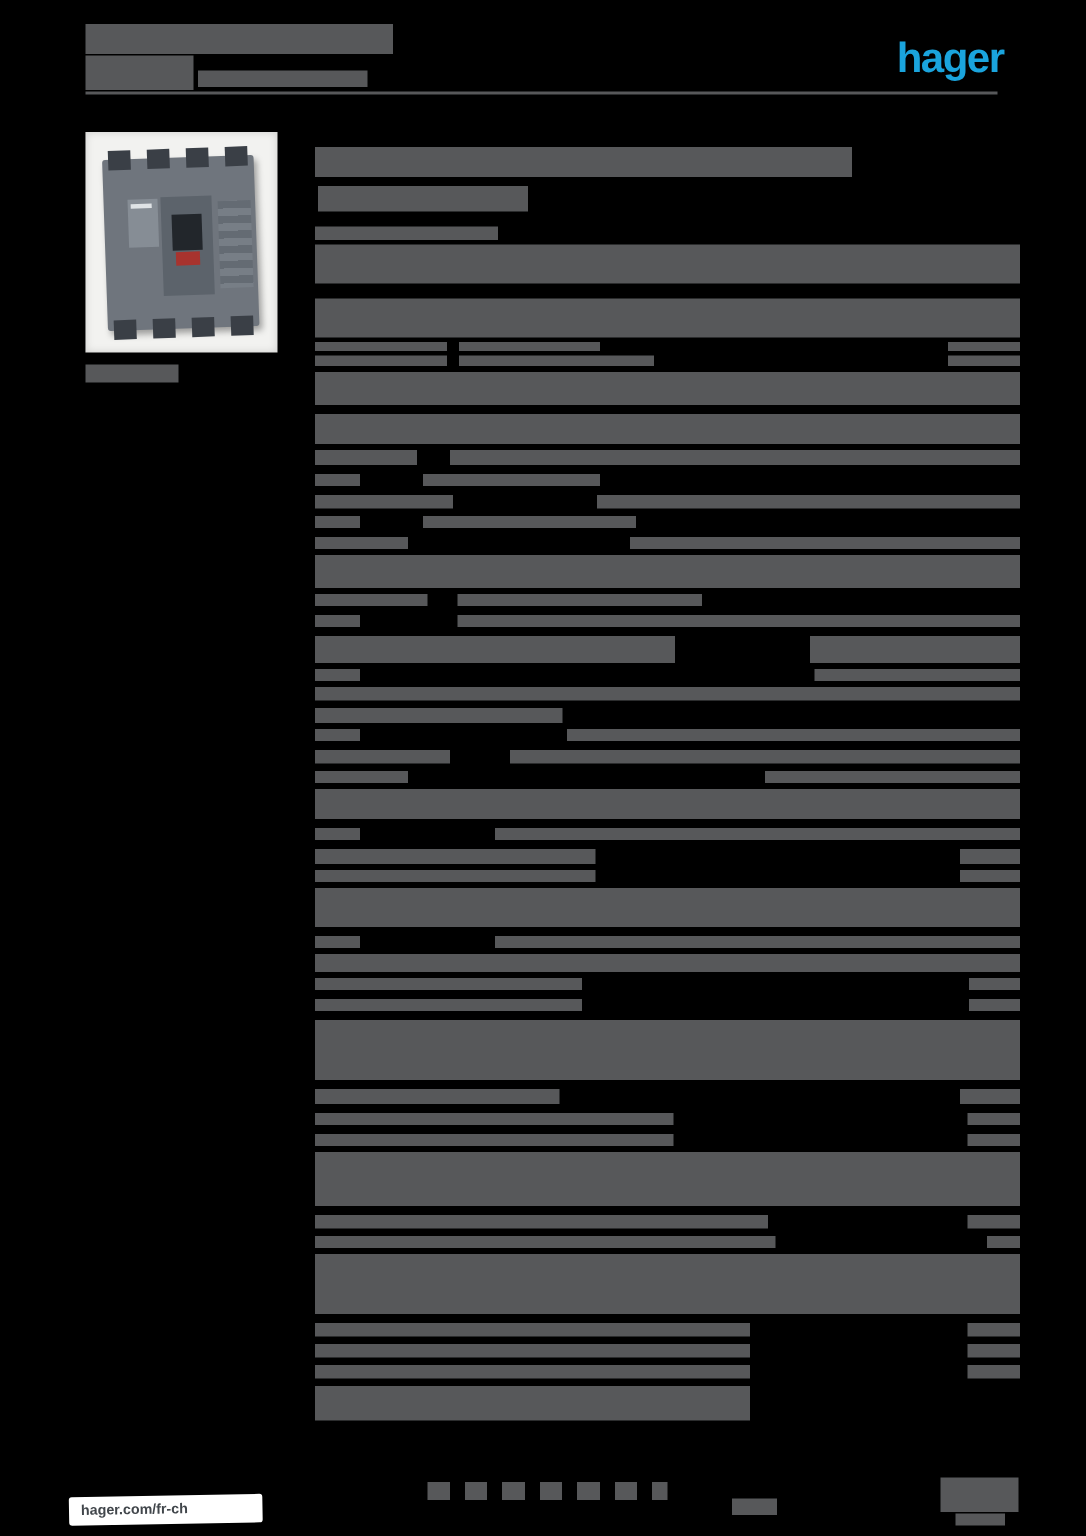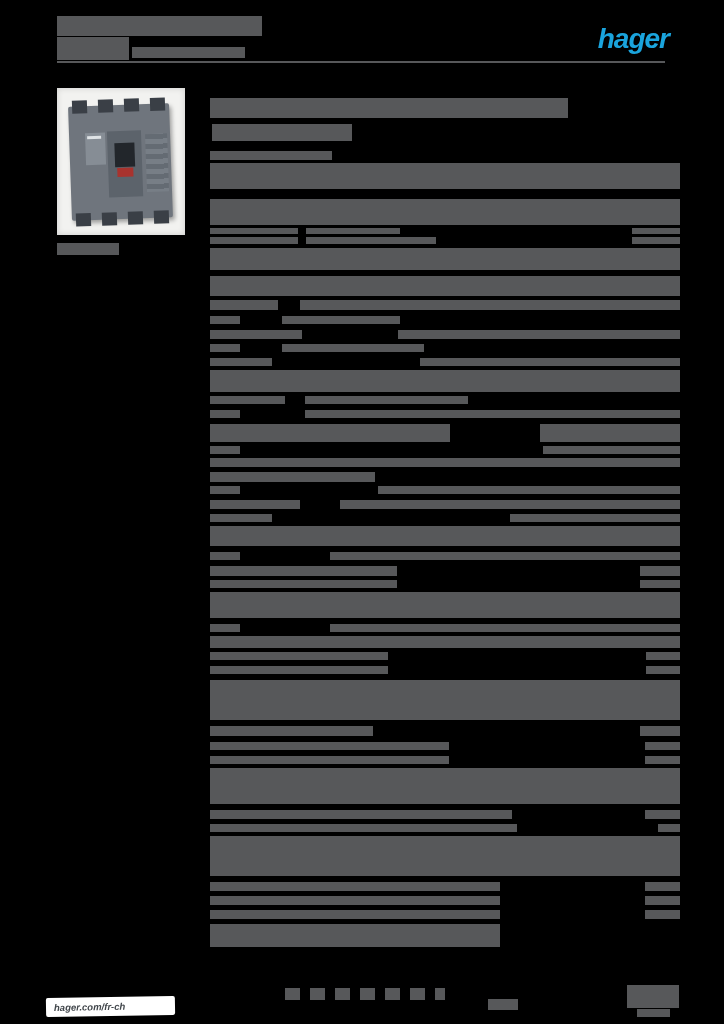--- a/index.html
+++ b/index.html
@@ -3,21 +3,21 @@
 <meta charset="utf-8">
 <style>
   html,body{margin:0;padding:0;}
   body{
     width:724px;height:1024px;position:relative;overflow:hidden;
     background:#000;
     font-family:"Liberation Sans", sans-serif;
   }
   .abs{position:absolute;}
   .bar{position:absolute;background:var(--bar,#57585a);}
-  #page{position:absolute;inset:0;font-style:italic;}
+  #page{position:absolute;inset:0;}
   
   #brand-logo{
     position:absolute;left:583px;top:22px;width:86px;height:34px;
     color:var(--logo,#1aa4dd);font-weight:bold;font-size:28px;line-height:34px;
     letter-spacing:-1px;text-align:right;
   }
   
   #photo-card{
     position:absolute;left:57px;top:88px;width:128px;height:147px;
     background:#f2f2f0;box-shadow:inset 0 0 6px rgba(0,0,0,.15);

